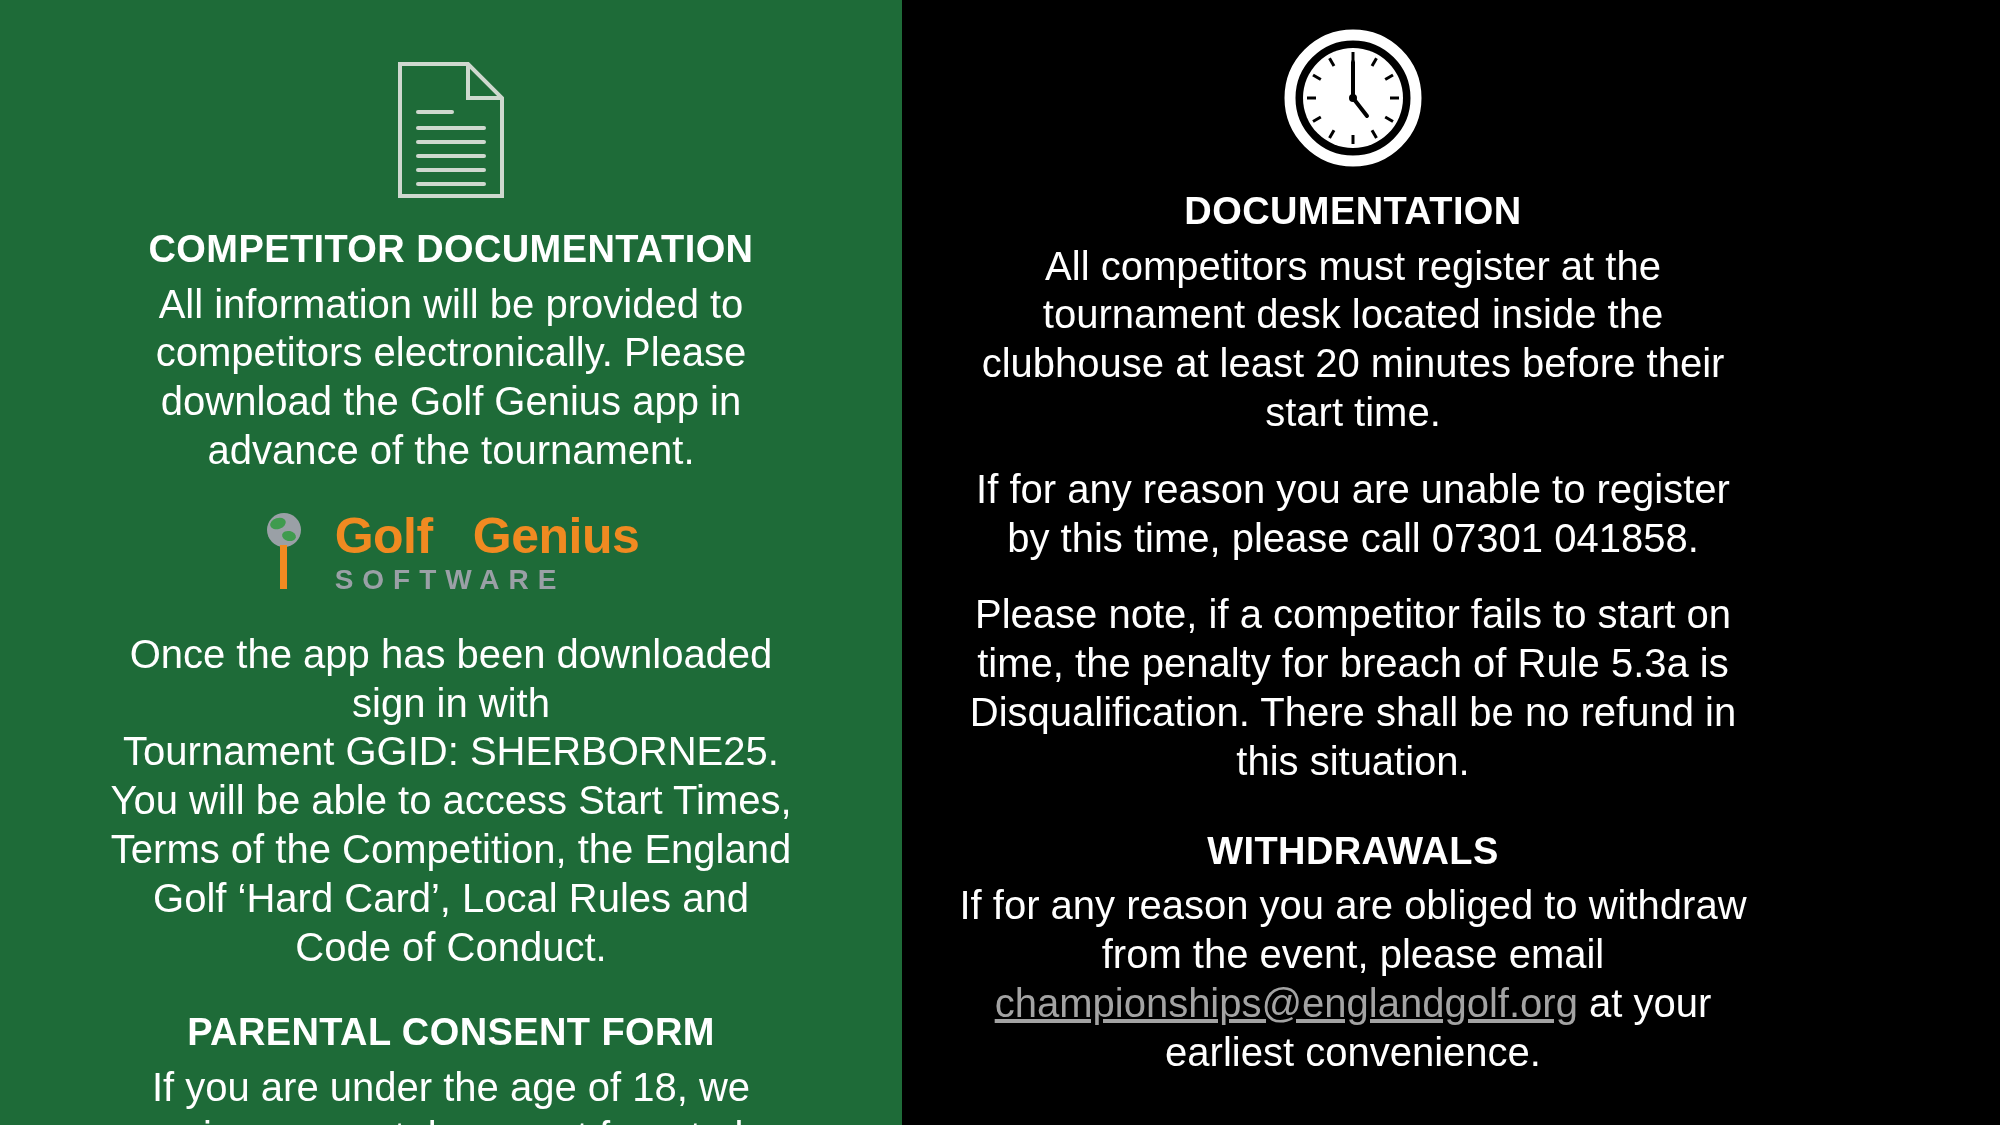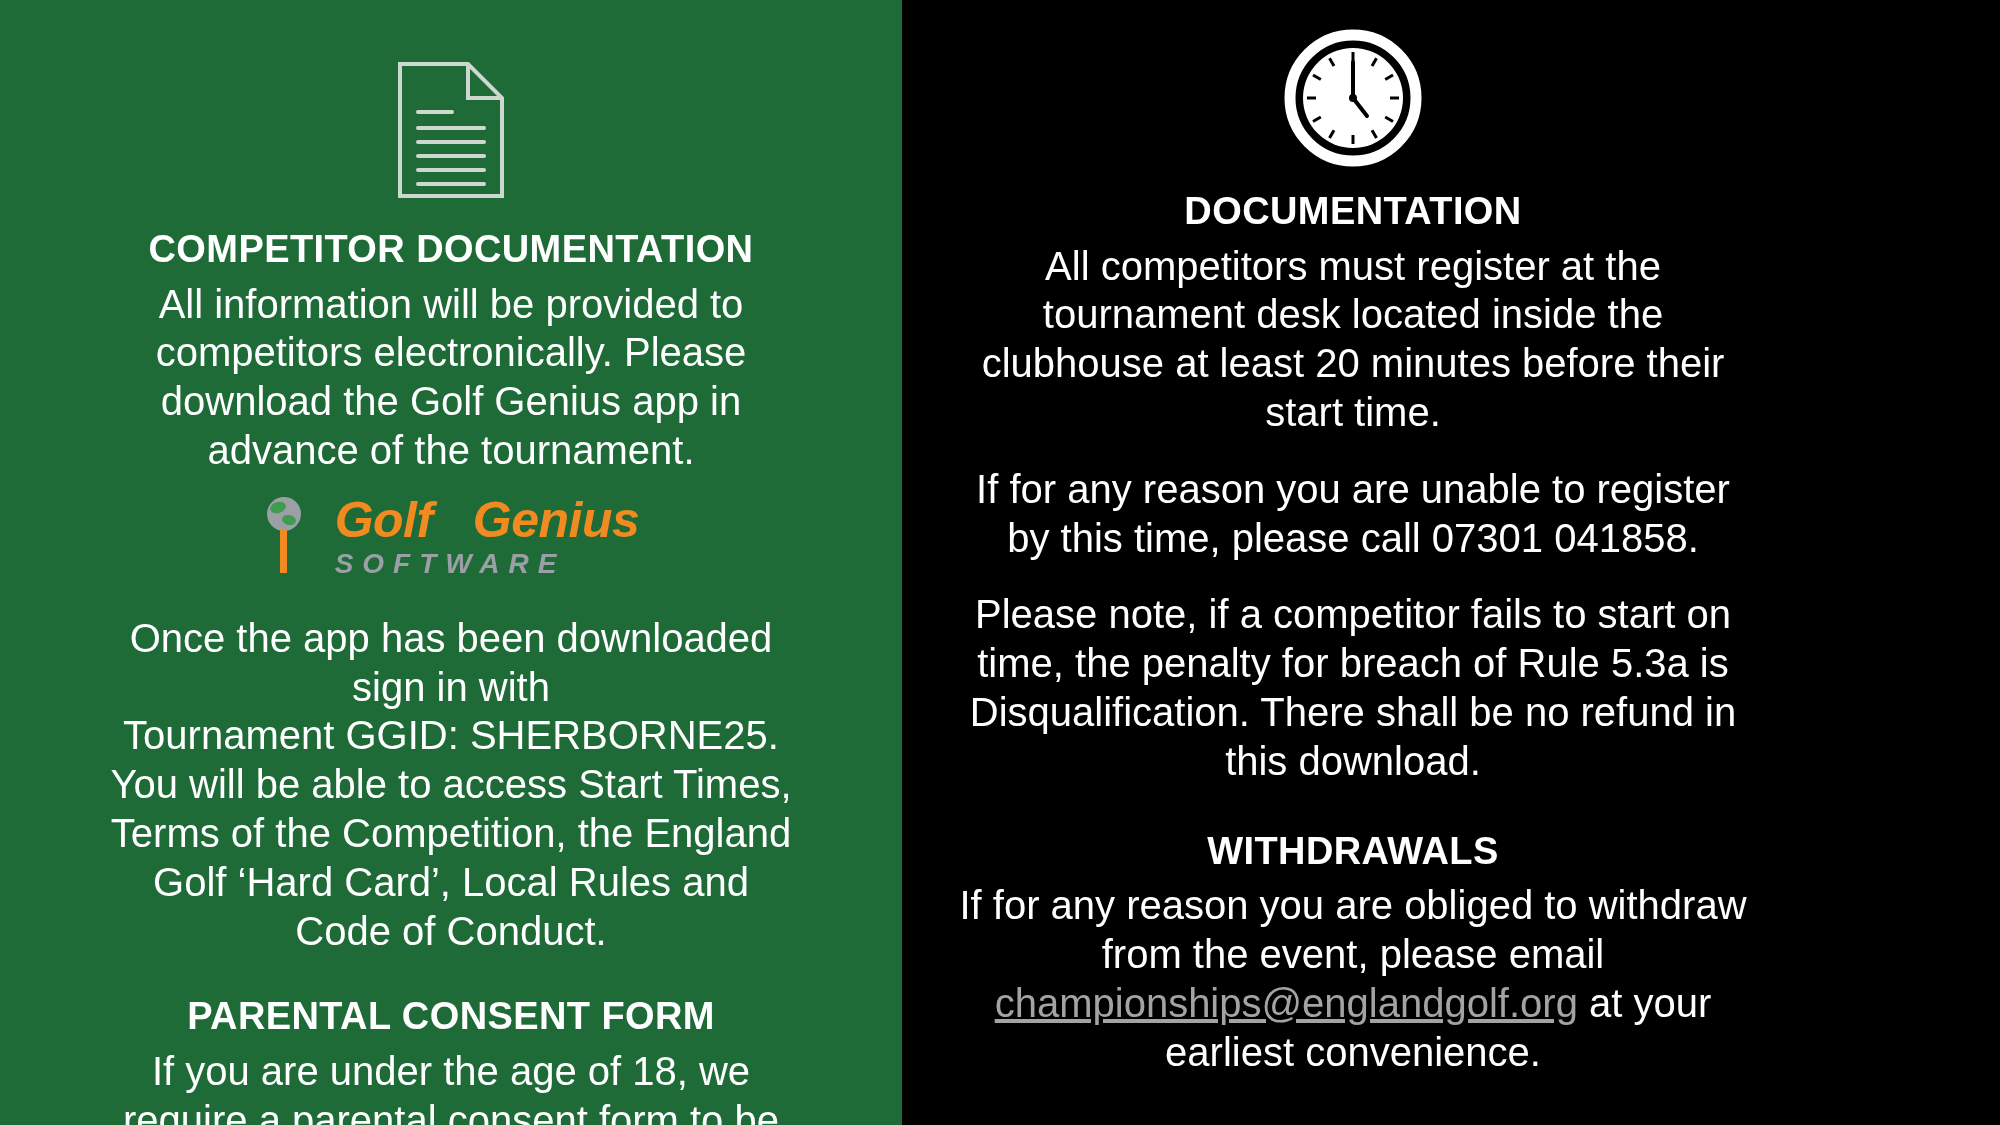--- a/index.html
+++ b/index.html
@@ -52,26 +52,25 @@
     text-align: center;
     font-size: 40px;
     line-height: 1.22;
     font-weight: 400;
   }
   .left-head-1 { margin-top: 28px; }
   .left-para-1 { margin-top: 8px; padding: 0 78px; }
 
   
   .logo-block {
-    margin-top: 20px;
+    margin-top: 36px;
     display: flex;
     justify-content: center;
     align-items: flex-start;
     gap: 30px;
-    font-style: italic;
   }
   .logo-mark {
     width: 42px;
     height: 78px;
     position: relative;
     flex: none;
     margin-top: 2px;
   }
   .logo-ball {
     position: absolute;
@@ -212,21 +211,21 @@
         <circle cx="70" cy="70" r="4" fill="#000000"></circle>
       </svg>
     </div>
 
     <h2 class="heading right-head-1">DOCUMENTATION</h2>
 
     <p class="body-text rp">All competitors must register at the tournament desk located inside the clubhouse at least 20 minutes before their start time.</p>
 
     <p class="body-text rp-gap">If for any reason you are unable to register by this time, please call 07301 041858.</p>
 
-    <p class="body-text rp-gap">Please note, if a competitor fails to start on time, the penalty for breach of Rule 5.3a is Disqualification. There shall be no refund in this download.</p>
+    <p class="body-text rp-gap">Please note, if a competitor fails to start on time, the penalty for breach of Rule 5.3a is Disqualification. There shall be no refund in this situation.</p>
 
     <h2 class="heading right-head-2">WITHDRAWALS</h2>
 
     <p class="body-text rp">
       <span>If for any reason you are obliged to withdraw from the event, please email </span><a class="maillink" href="#">championships@englandgolf.org</a><span> at your earliest convenience.</span>
     </p>
 
   </section>
 
 </div>

